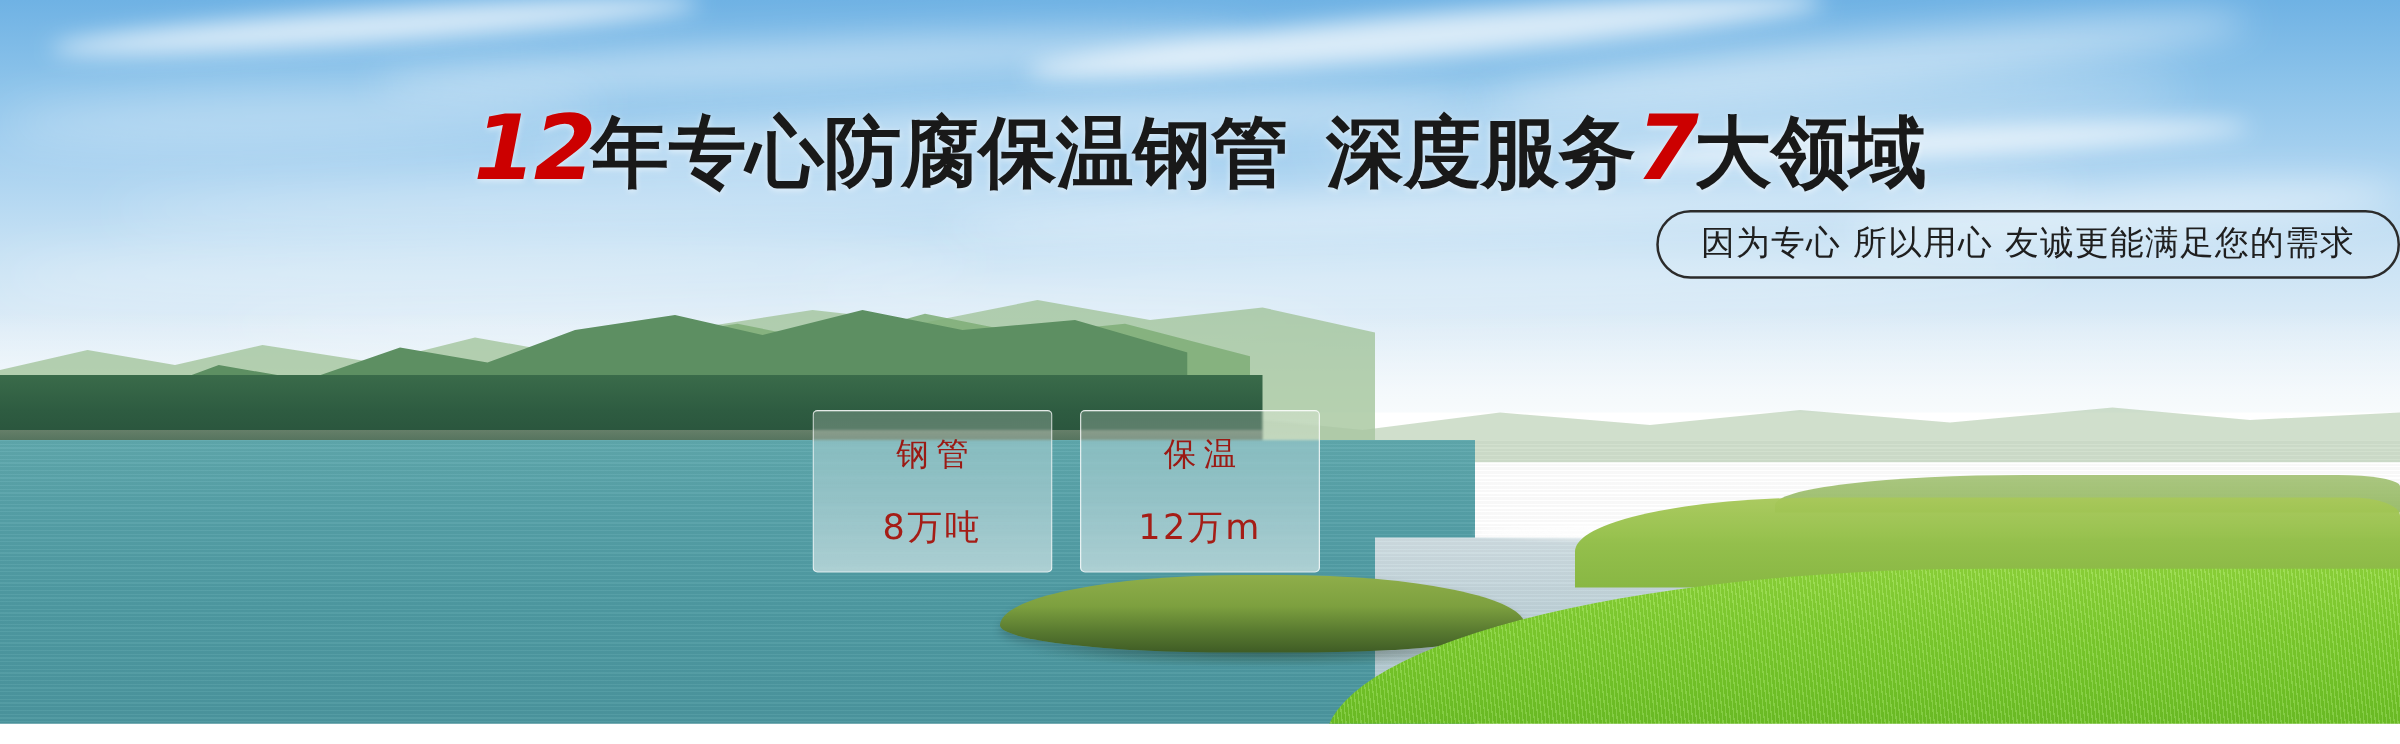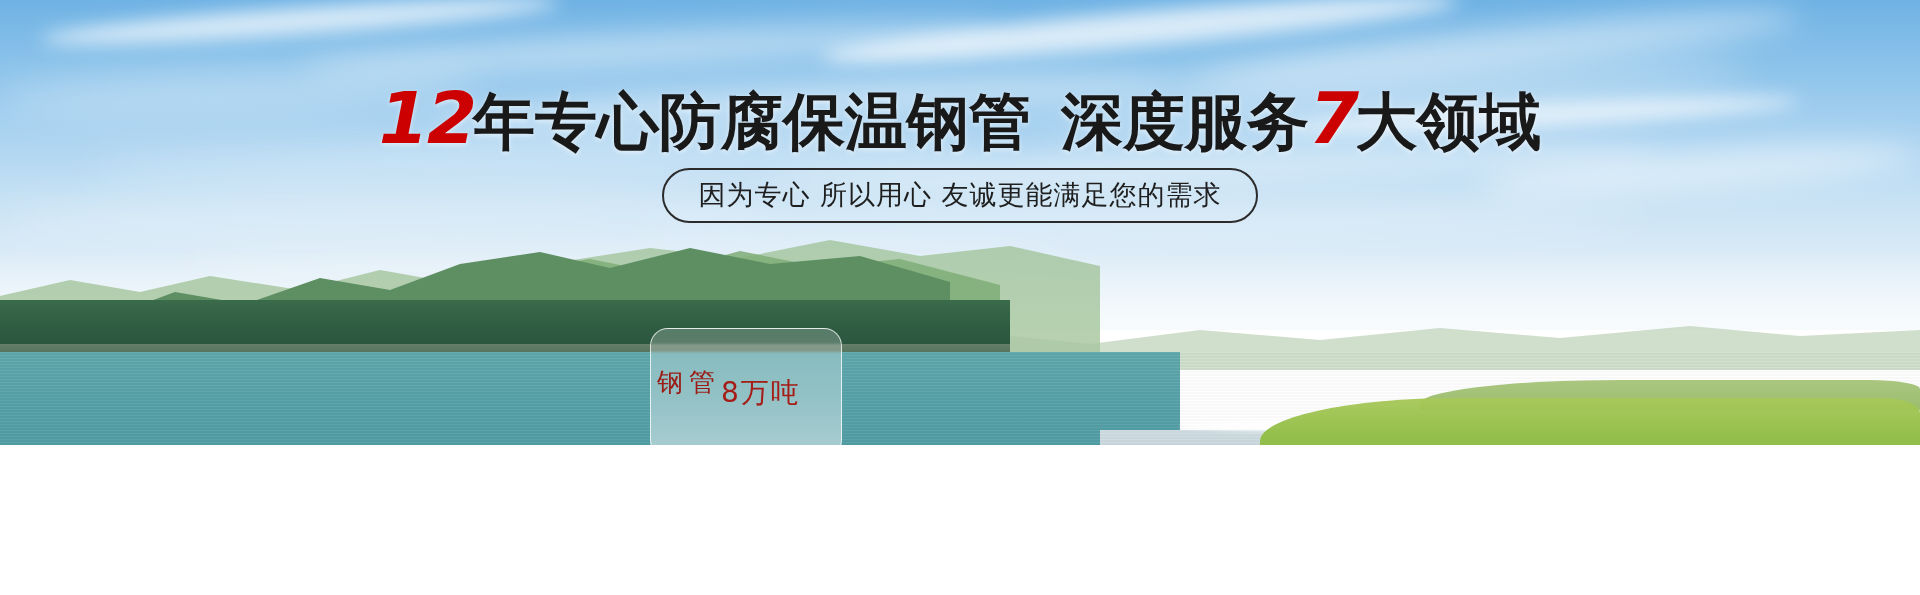--- a/index.html
+++ b/index.html
@@ -1,20 +1,20 @@
 <!DOCTYPE html>
 <html><head>
 <meta charset="utf-8">
 <style>
   html,body{margin:0;padding:0;background:#fff;}
   body{font-family:"Liberation Sans","DejaVu Sans",sans-serif;}
 
   .banner{
     position:relative;
-    width:1920px;height:445px;
+    width:1920px;height:579px;
     overflow:hidden;
   }
   .sky2{
     position:absolute;left:0;top:0;width:1920px;height:330px;
     background:linear-gradient(to bottom,#6fb2e4 0%,#8cc3ea 20%,#a9d2f0 40%,#c6e1f4 60%,#ddecf7 80%,#e9f3f8 100%);
   }
 
   
   .cloud{
     position:absolute;
@@ -127,21 +127,21 @@
     color:#cc0000;
     font-size:72px;
     font-style:italic;
     letter-spacing:-2px;
     margin-right:-2px;
   }
   .headline .accent{color:#cc0000;}
   .headline .gap{display:inline-block;width:30px;}
 
   .subtitle-wrap{
-    position:absolute;left:0;top:168px;width:1920px;text-align:center;
+    position:absolute;left:0;top:168px;width:1920px;text-align:right;
   }
   .subtitle{
     display:inline-block;
     border:2px solid #2b2b2b;
     border-radius:30px;
     padding:9px 34px 11px;
     font-family:"DejaVu Sans","Liberation Sans",sans-serif;
     font-size:27px;
     line-height:1.15;
     color:#1f1f1f;
@@ -154,26 +154,27 @@
   .cards{
     position:absolute;left:650px;top:328px;
     width:620px;height:130px;
     display:flex;
     gap:22px;
   }
   .card{
     position:relative;
     width:192px;height:130px;
     border:1px solid rgba(255,255,255,.75);
-    border-radius:18px;
+    border-radius:4px;
     background:linear-gradient(to bottom,rgba(255,255,255,.20) 0%,rgba(255,255,255,.34) 50%,rgba(255,255,255,.52) 100%);
     backdrop-filter:blur(1px);
     display:flex;
-    flex-direction:row;
+    flex-direction:column;
     align-items:center;
+    justify-content:center;
     box-sizing:border-box;
   }
   .card-label{
     font-family:"DejaVu Sans","Liberation Sans",sans-serif;
     font-size:26px;
     color:#9b1a14;
     letter-spacing:6px;
     text-indent:6px;
     margin-bottom:22px;
   }
@@ -252,16 +253,20 @@
   </div>
 
   <div class="cards">
 
     <div class="card">
       <div class="card-label">钢管</div>
       <div class="card-value"><span>8万吨</span></div>
     </div>
 
 
+    <div class="card">
+      <div class="card-label">保温</div>
+      <div class="card-value"><span>12万m</span></div>
+    </div>
 
   </div>
 
 </div>
 
 </body></html>

